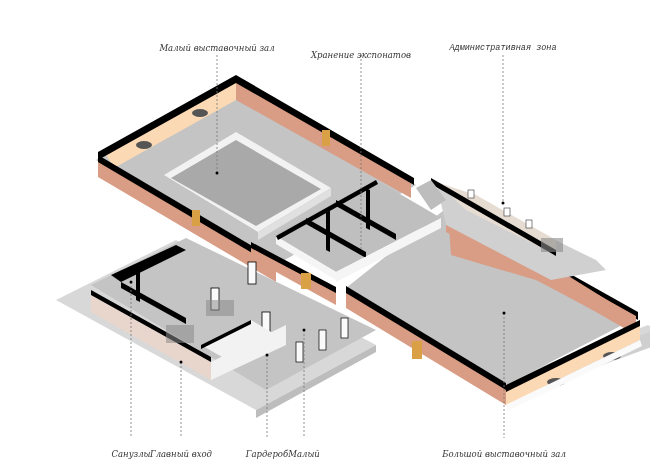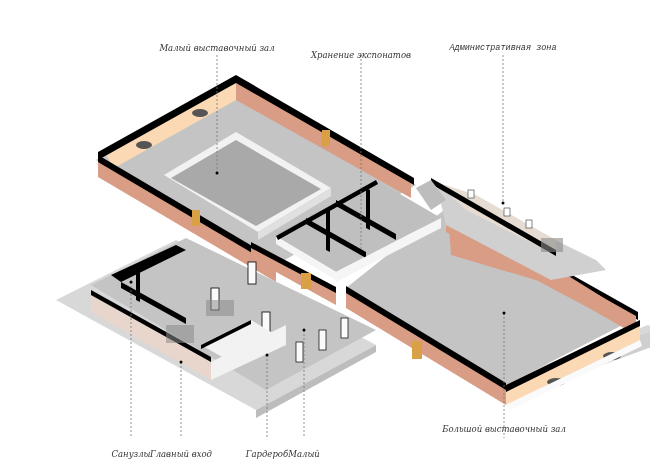--- a/index.html
+++ b/index.html
@@ -140,15 +140,15 @@
 </svg>
 
 <div class="label" style="left:181px; top:43px;">Малый выставочный зал</div>
 <div class="label" style="left:325px; top:50px;">Хранение экспонатов</div>
 <div class="label" style="left:467px; top:43px;font-family:Liberation Mono, monospace;">Административная зона</div>
 
 <div class="label" style="left:95px; top:449px;text-align:center;">Санузлы</div>
 <div class="label" style="left:145px; top:449px;">Главный вход</div>
 <div class="label" style="left:231px; top:449px;">Гардероб</div>
 <div class="label" style="left:268px; top:449px;">Малый</div>
-<div class="label" style="left:468px; top:424px;">Большой выставочный зал</div>
+<div class="label" style="left:468px; top:449px;">Большой выставочный зал</div>
 
 </div>
 
 </body></html>

